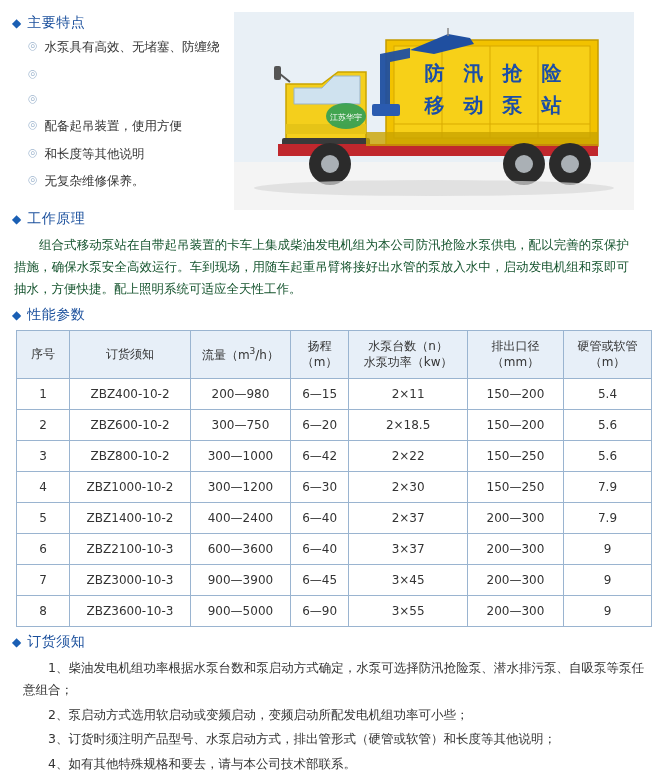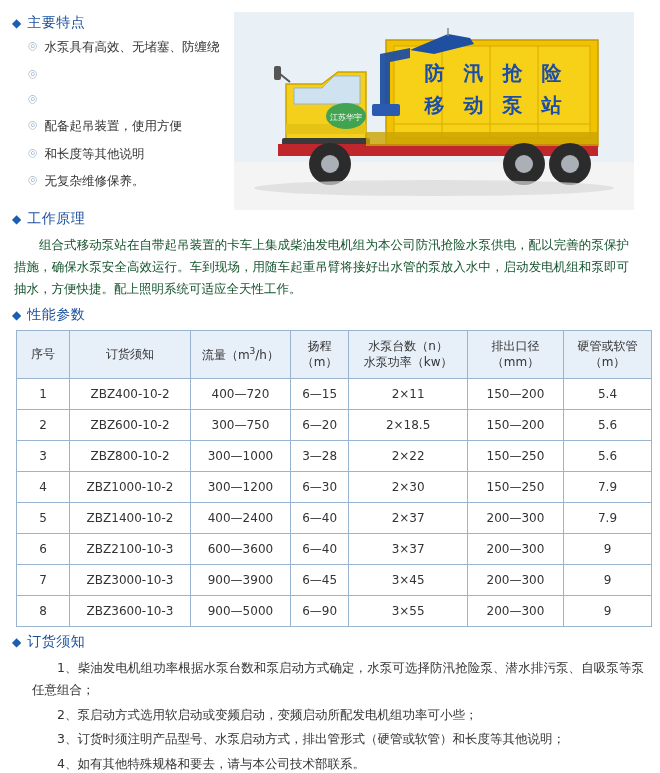--- a/index.html
+++ b/index.html
@@ -106,21 +106,21 @@
     background: #ffffff;
   }
   .sup { font-size: 9px; vertical-align: super; }
   
   .notes {
     margin: 2px 6px 0 6px;
   }
   .notes p {
     font-size: 12.5px;
     line-height: 1.8;
-    margin: 0 0 2px 16px;
+    margin: 0 0 2px 7px;
     text-indent: 2em;
     text-align: justify;
     color: #333;
   }
 </style>
 </head>
 <body>
 
 <div class="page">
 
@@ -249,40 +249,40 @@
           <th style="width:86px">
             <div>硬管或软管</div>
             <div>（m）</div>
           </th>
         </tr>
       </thead>
       <tbody>
         <tr>
           <td>1</td>
           <td>ZBZ400-10-2</td>
-          <td>400—720</td>
+          <td>200—980</td>
           <td>6—15</td>
           <td>2×11</td>
           <td>150—200</td>
           <td>5.4</td>
         </tr>
         <tr>
           <td>2</td>
           <td>ZBZ600-10-2</td>
           <td>300—750</td>
           <td>6—20</td>
           <td>2×18.5</td>
           <td>150—200</td>
           <td>5.6</td>
         </tr>
         <tr>
           <td>3</td>
           <td>ZBZ800-10-2</td>
           <td>300—1000</td>
-          <td>3—28</td>
+          <td>6—42</td>
           <td>2×22</td>
           <td>150—250</td>
           <td>5.6</td>
         </tr>
         <tr>
           <td>4</td>
           <td>ZBZ1000-10-2</td>
           <td>300—1200</td>
           <td>6—30</td>
           <td>2×30</td>

